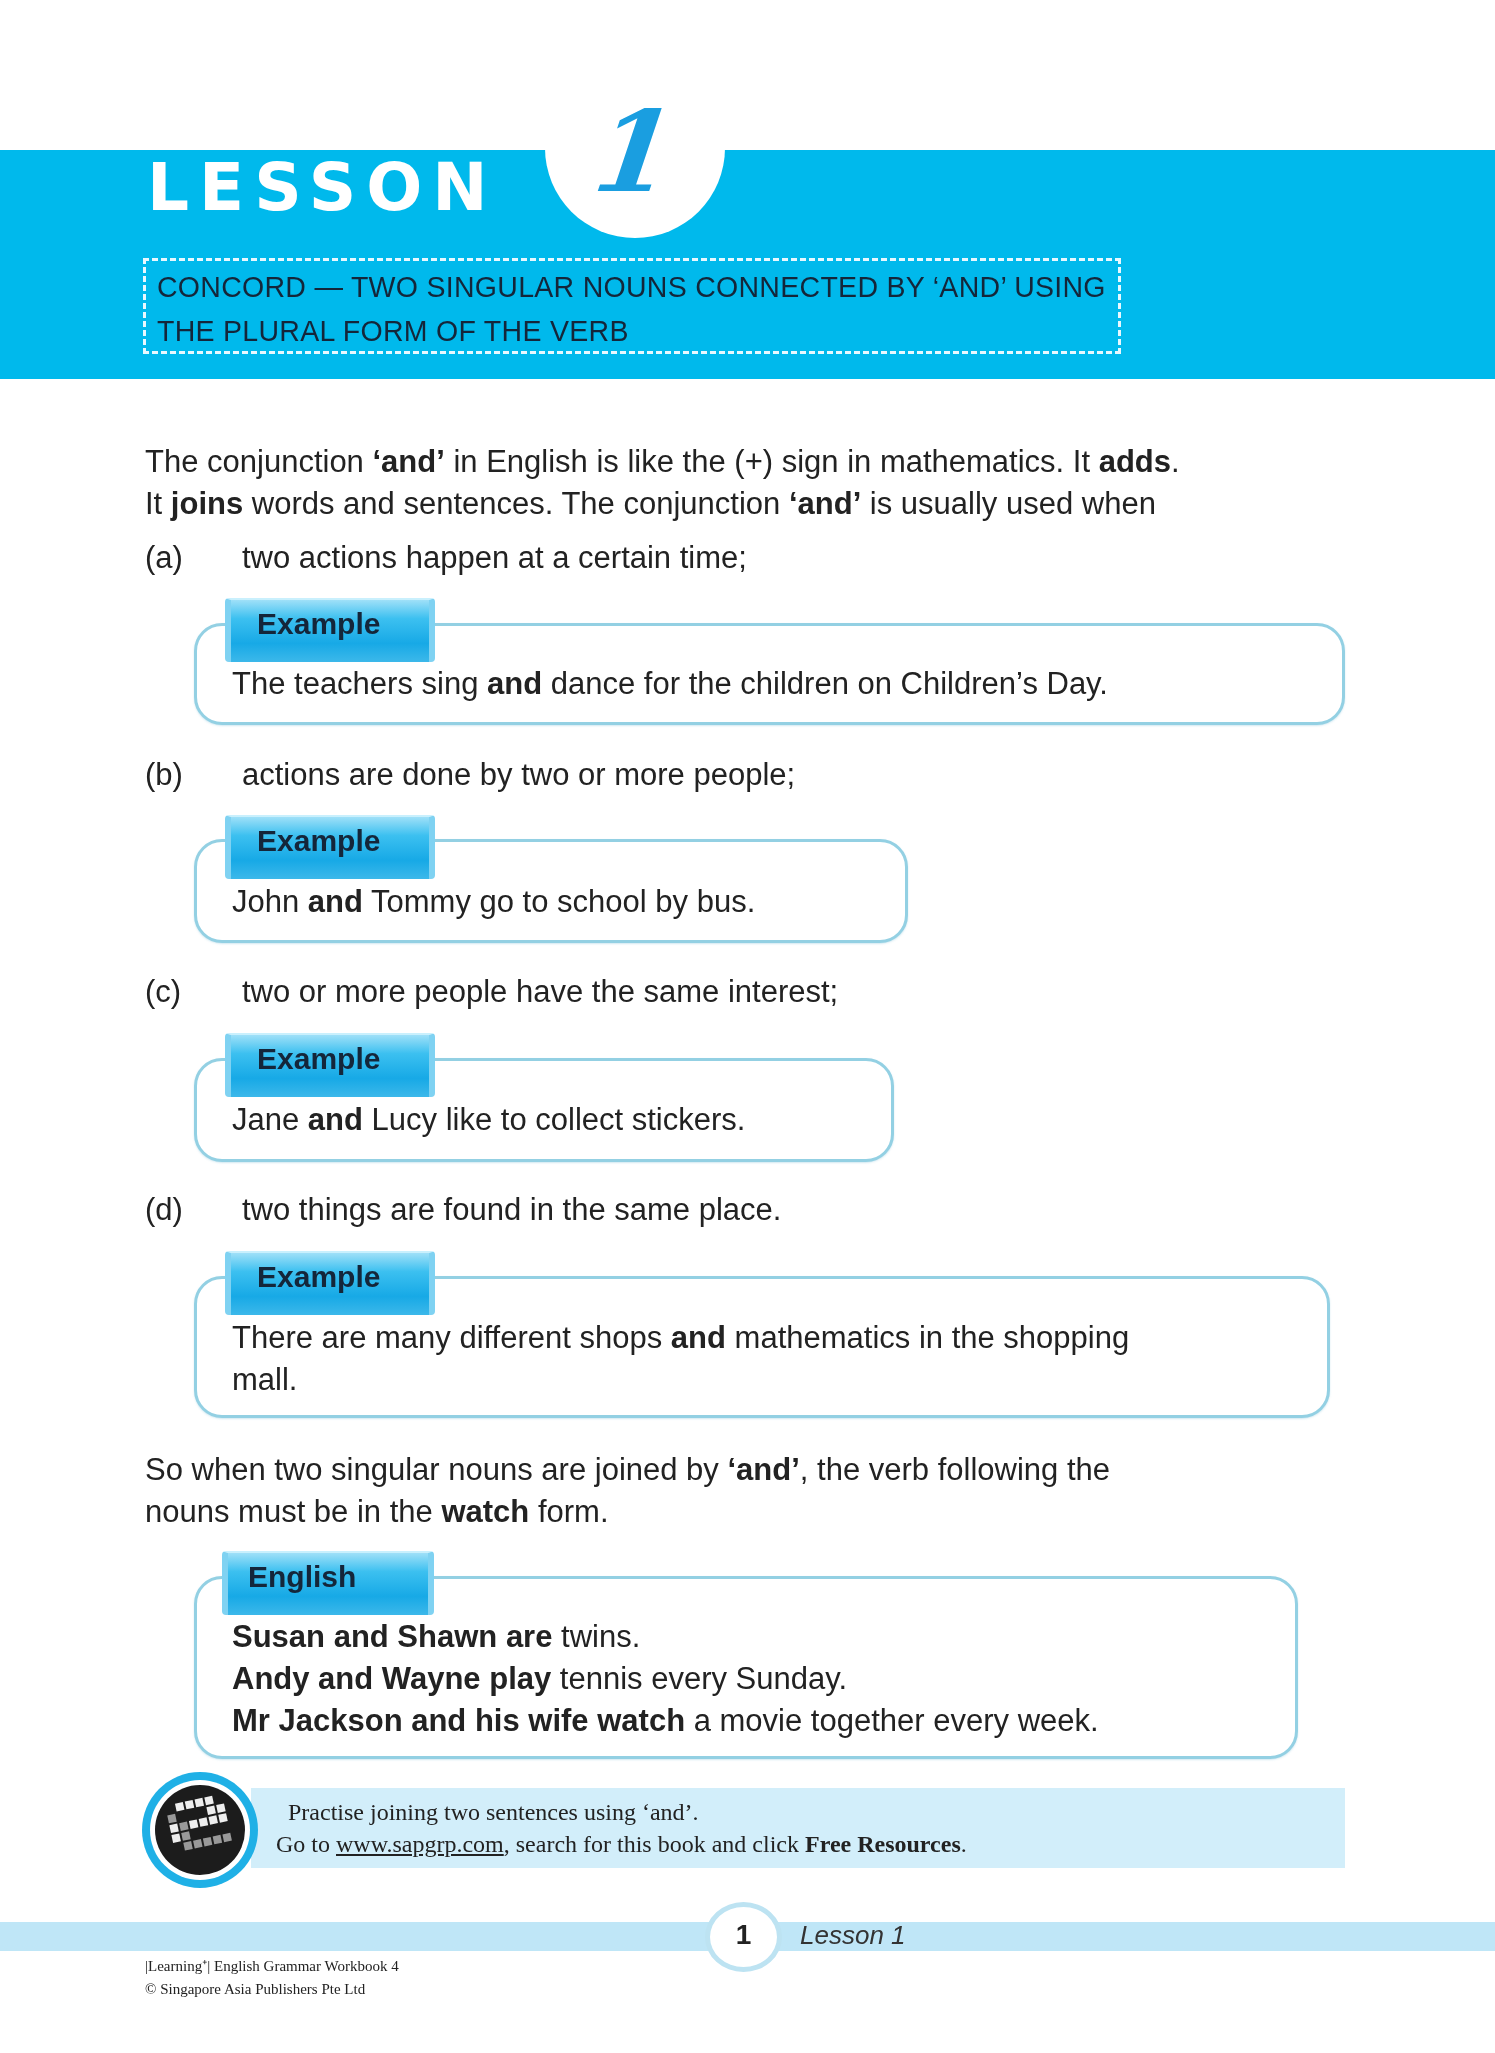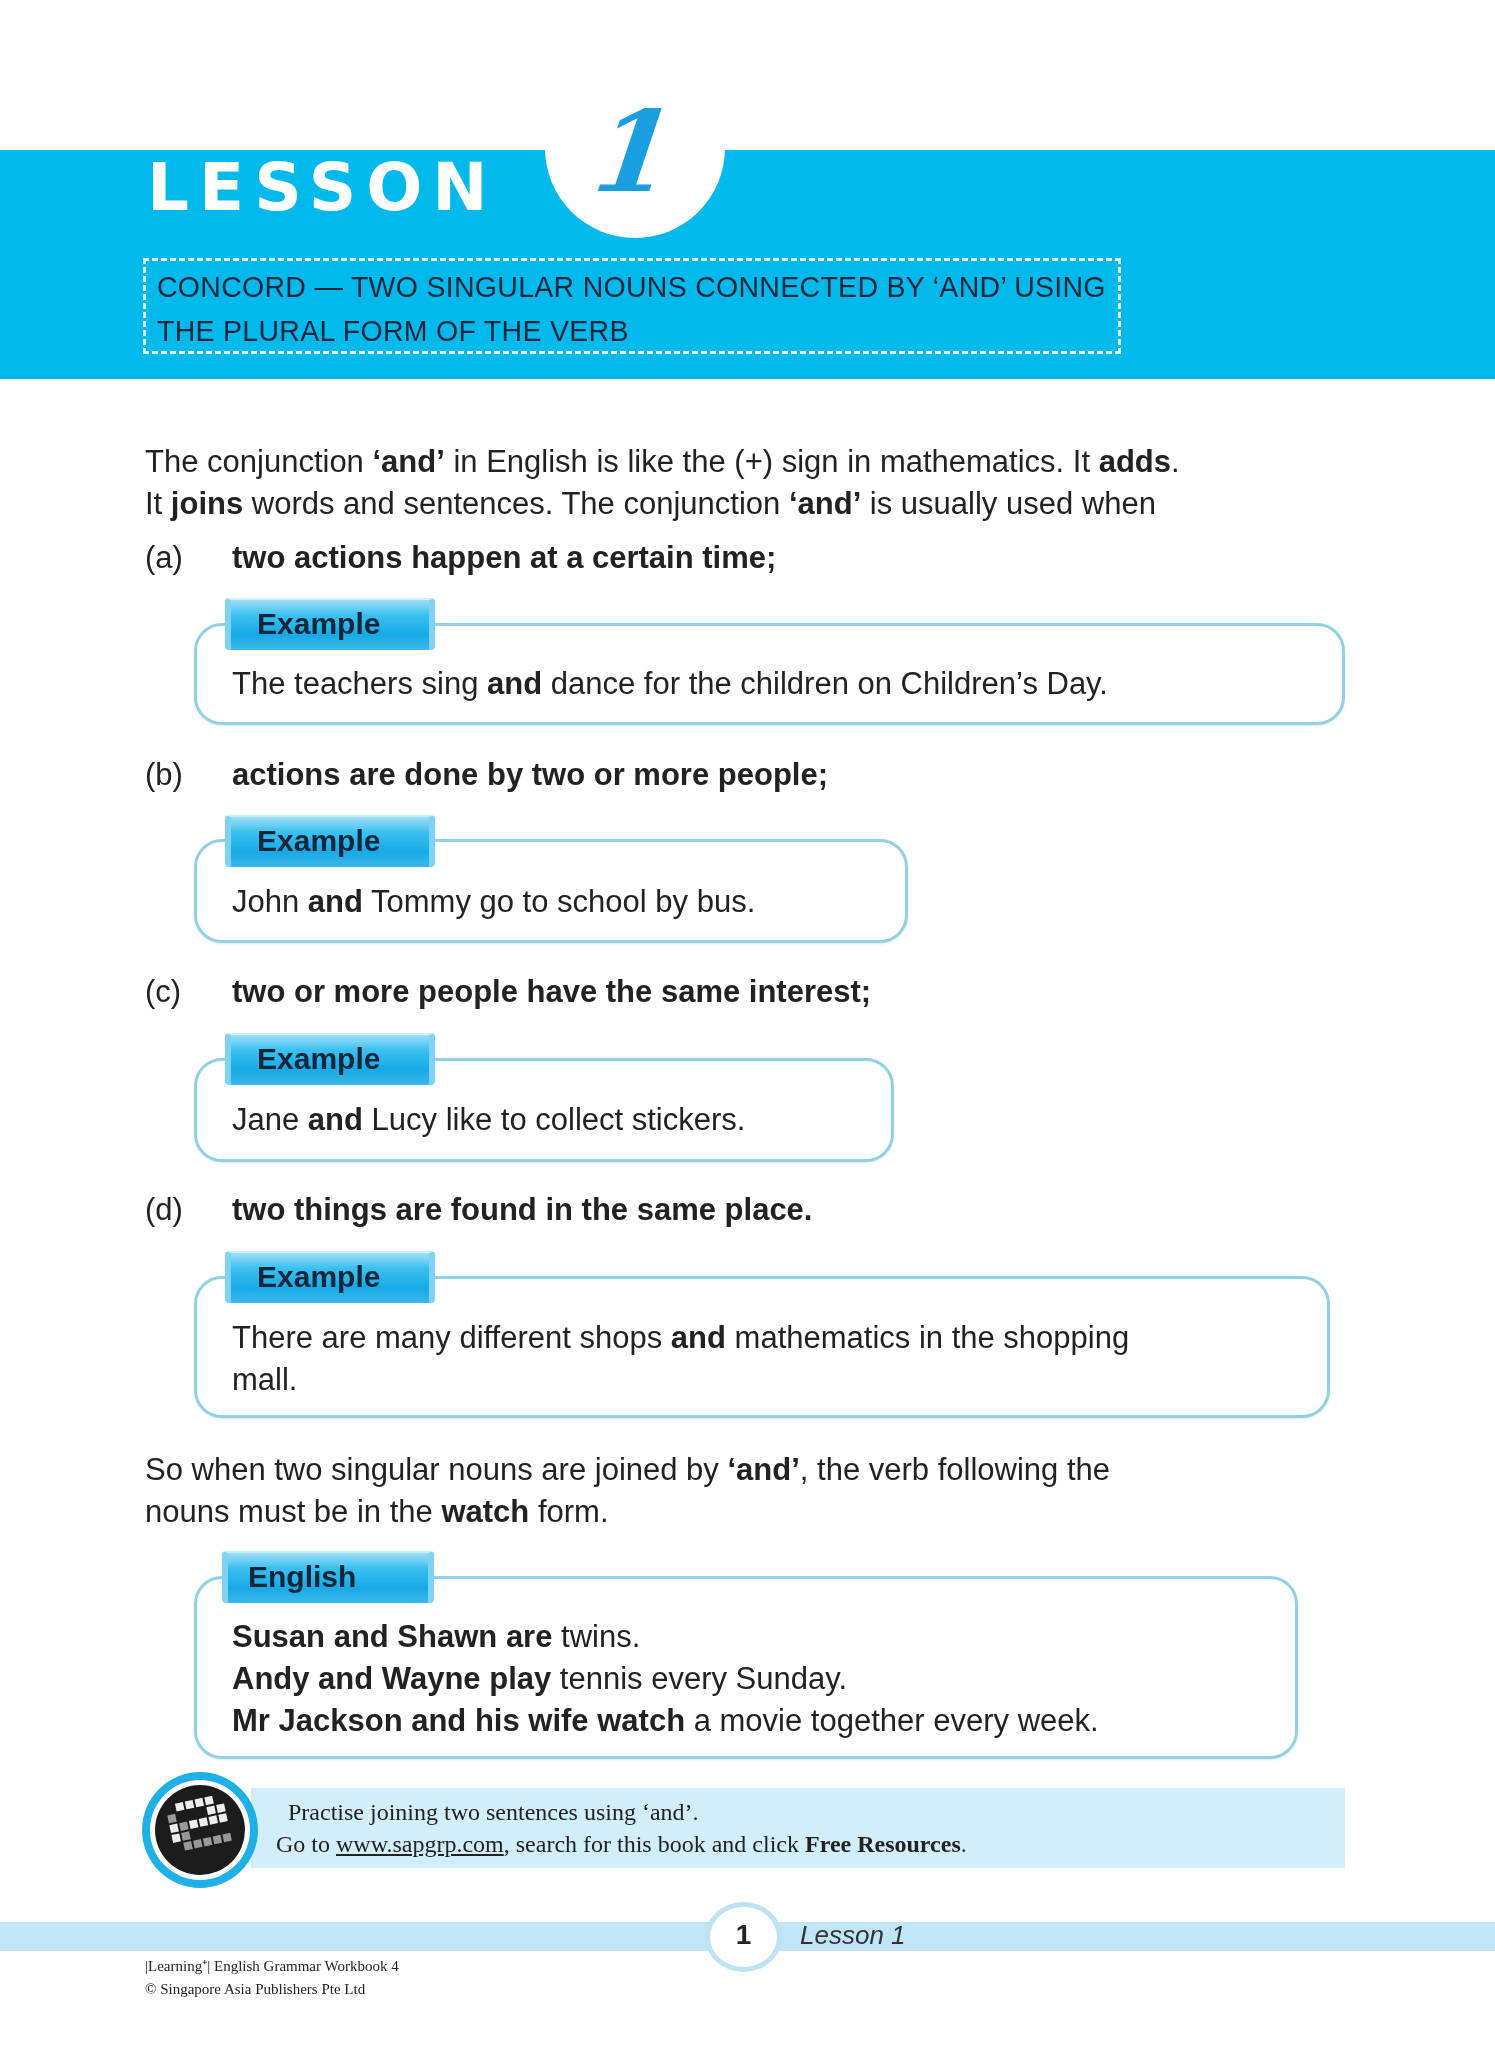--- a/index.html
+++ b/index.html
@@ -14,26 +14,26 @@
   .lesson-circle { left:545px; top:58px; width:180px; height:180px; border-radius:50%; background:#ffffff; }
   .lesson-num { left:545px; top:96px; width:180px; text-align:center; font-family:"DejaVu Serif", serif;
                 font-style:italic; font-weight:bold; font-size:112px; line-height:112px; color:#1a9ee0; transform:skewX(-8deg); }
   .title-box { left:143px; top:258px; width:978px; height:96px; border:3px dashed #e8f8ff; box-sizing:border-box; }
   .title-line { left:157px; font-size:30px; color:#14263a; line-height:34px; font-family:"Liberation Sans", sans-serif; transform:scaleX(0.95); transform-origin:left; letter-spacing:0.3px; }
 
   
   .para { left:145px; width:1200px; font-size:31px; line-height:42px; font-family:"Liberation Sans", sans-serif; color:#222; }
   .para b { font-weight:bold; }
   .item-letter { left:145px; font-size:31px; font-family:"Liberation Sans", sans-serif; color:#222; }
-  .item-text { left:232px; font-size:31px; font-family:"Liberation Sans", sans-serif; color:#222; white-space:nowrap;font-weight:bold; }
+  .item-text { left:242px; font-size:31px; font-family:"Liberation Sans", sans-serif; color:#222; white-space:nowrap; }
 
   
   .ex-box { border:3px solid #93d0e3; border-radius:28px; box-sizing:border-box; background:#ffffff;
             box-shadow:0 1px 2px rgba(120,190,215,0.35); }
-  .ex-label { height:52px; box-sizing:border-box; border-radius:4px;
+  .ex-label { height:64px; box-sizing:border-box; border-radius:4px;
               background:linear-gradient(to bottom,#9fe0f8 0%,#3cc0f0 30%,#17a9e6 70%,#3cb8ea 100%);
               border-top:2px solid #c9f0fd; border-left:6px solid #7fd2f2; border-right:6px solid #7fd2f2;
               font-weight:bold; font-size:30px; color:#14263a; line-height:48px; padding-left:26px;
               font-family:"Liberation Sans", sans-serif; }
   .ex-text { font-size:31px; line-height:42px; color:#222; font-family:"Liberation Sans", sans-serif; white-space:nowrap; }
   .ex-text b { font-weight:bold; }
 
   
   .practise-bar { left:251px; top:1788px; width:1094px; height:80px; background:#d2eefa; }
   .practise-text { left:276px; font-family:"Liberation Serif", serif; font-size:24px; color:#222; line-height:32px; white-space:nowrap; }

